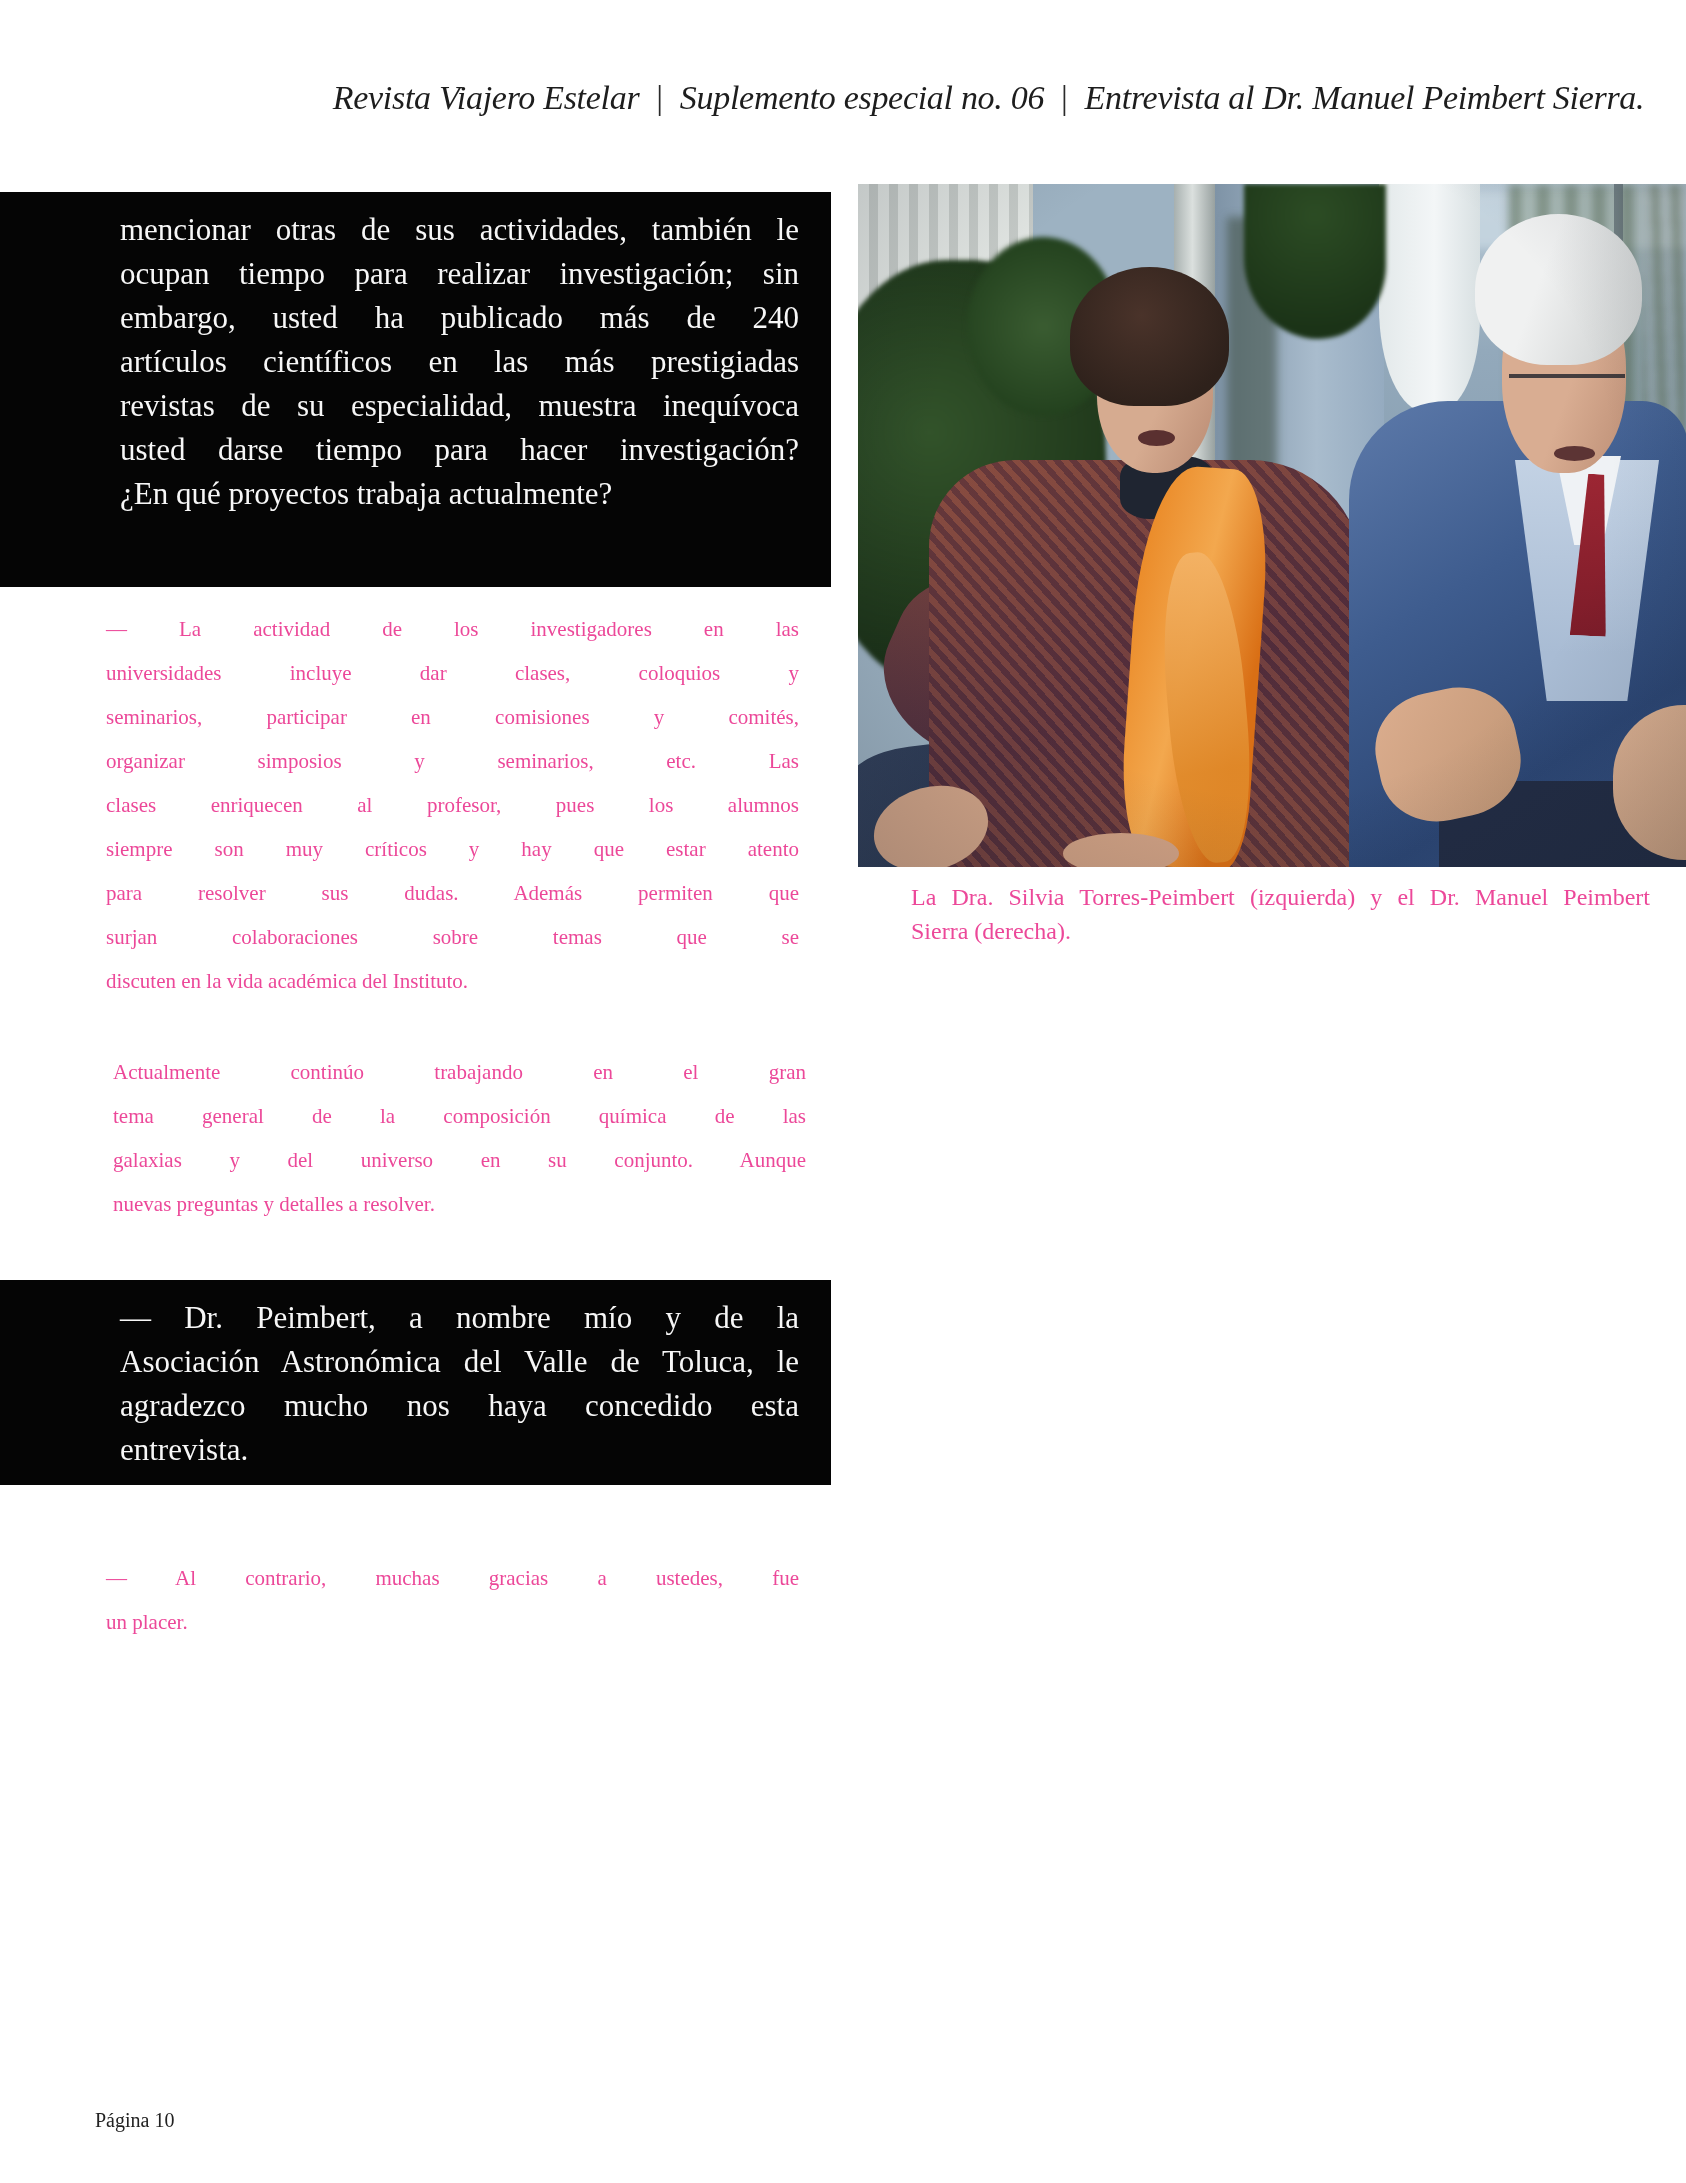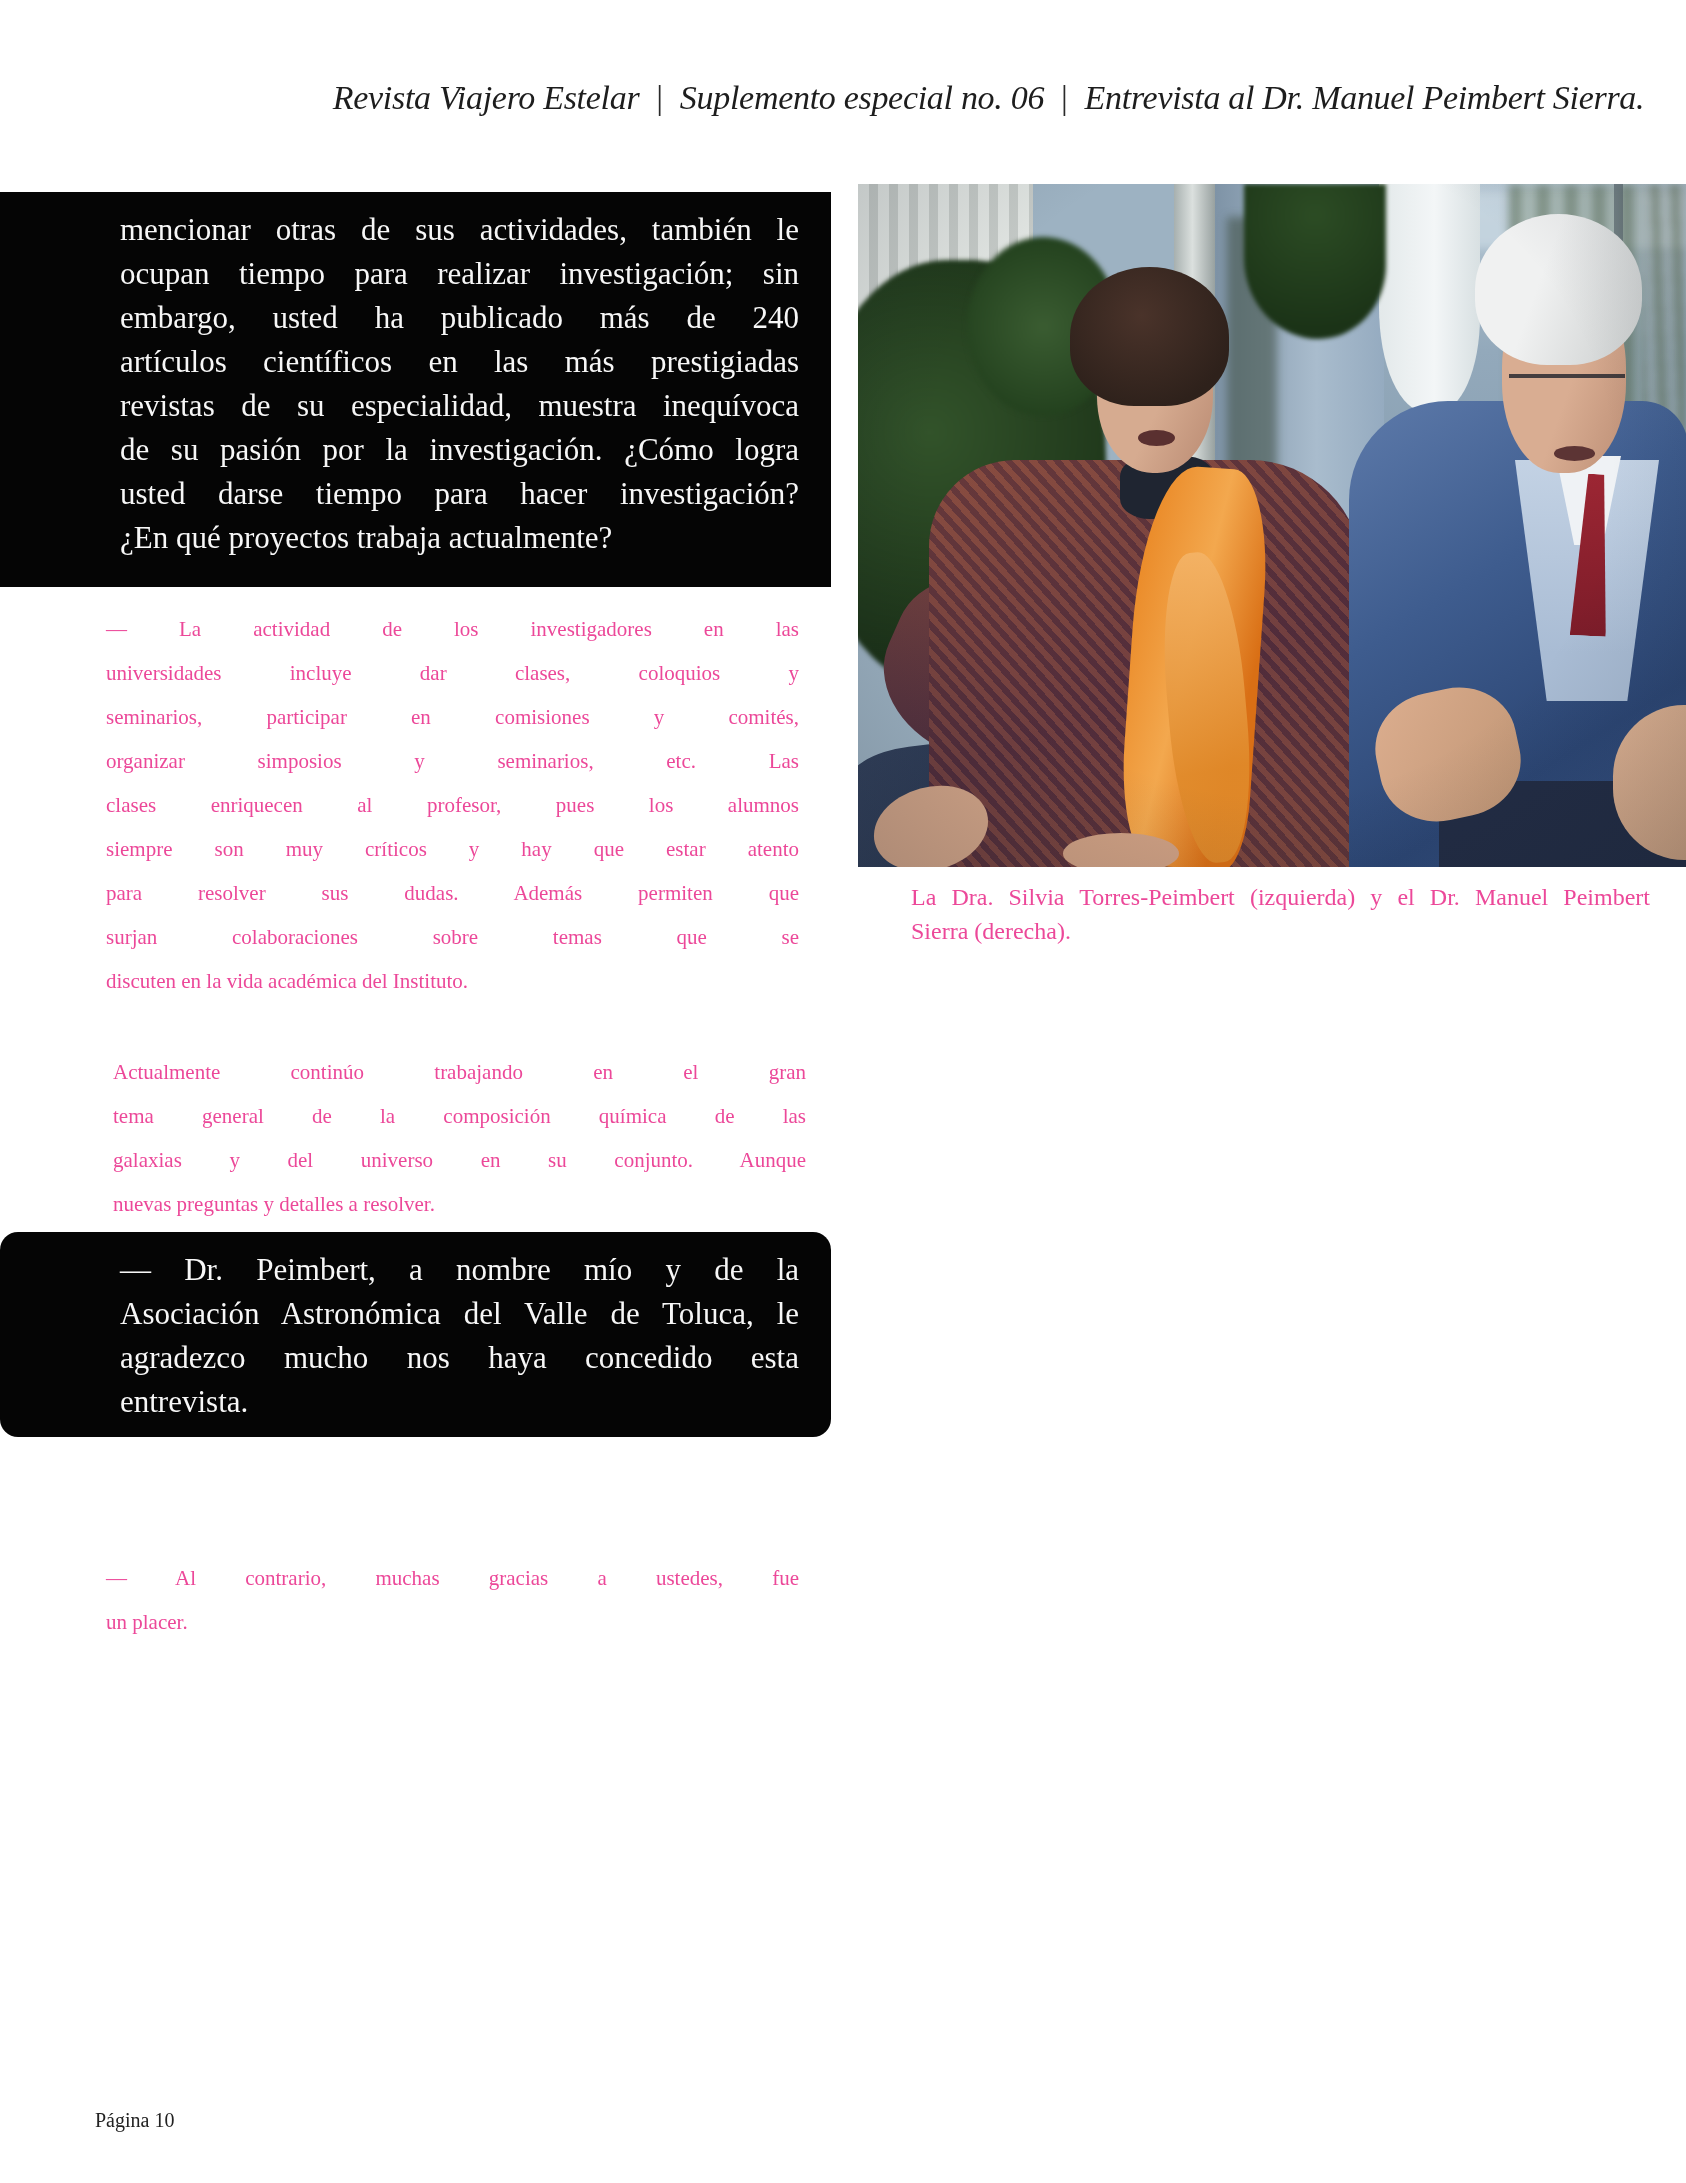--- a/index.html
+++ b/index.html
@@ -14,21 +14,21 @@
     font-style:italic;font-size:34px;line-height:40px;letter-spacing:-0.3px;color:#1d1d1d;white-space:nowrap;
   }
   .running-header .sep{margin:0 17px;font-style:normal;color:#2a2a2a;}
   
   .qbox{
     position:absolute;left:0;background:#050505;color:#f7f7f7;
     padding:16px 32px 0 120px;box-sizing:border-box;width:831px;
     font-size:31px;line-height:44px;
   }
   .qbox1{top:192px;height:395px;}
-  .qbox2{top:1232px;height:205px;border-radius:18px;}
+  .qbox2{top:1280px;height:205px;}
   
   .para{
     position:absolute;left:106px;width:693px;
     font-size:21px;line-height:44px;color:#ec4899;
   }
   .para1{top:607px;}
   .para2{top:1050px;margin-left:7px;}
   .para3{top:1556px;}
   
   .line{text-align:justify;text-align-last:justify;}
@@ -140,21 +140,20 @@
     <span>Entrevista al Dr. Manuel Peimbert Sierra.</span>
   </div>
 
   <section class="qbox qbox1">
     <div>
         <div class="line">mencionar otras de sus actividades, también le</div>
         <div class="line">ocupan tiempo para realizar investigación; sin</div>
         <div class="line">embargo, usted ha publicado más de 240</div>
         <div class="line">artículos científicos en las más prestigiadas</div>
         <div class="line">revistas de su especialidad, muestra inequívoca</div>
-        <div class="line">de su pasión por la investigación. ¿Cómo logra</div>
         <div class="line">usted darse tiempo para hacer investigación?</div>
         <div class="line last">¿En qué proyectos trabaja actualmente?</div>
       </div>
   </section>
 
   <section class="para para1">
     <div>
         <div class="line">— La actividad de los investigadores en las</div>
         <div class="line">universidades incluye dar clases, coloquios y</div>
         <div class="line">seminarios, participar en comisiones y comités,</div>

